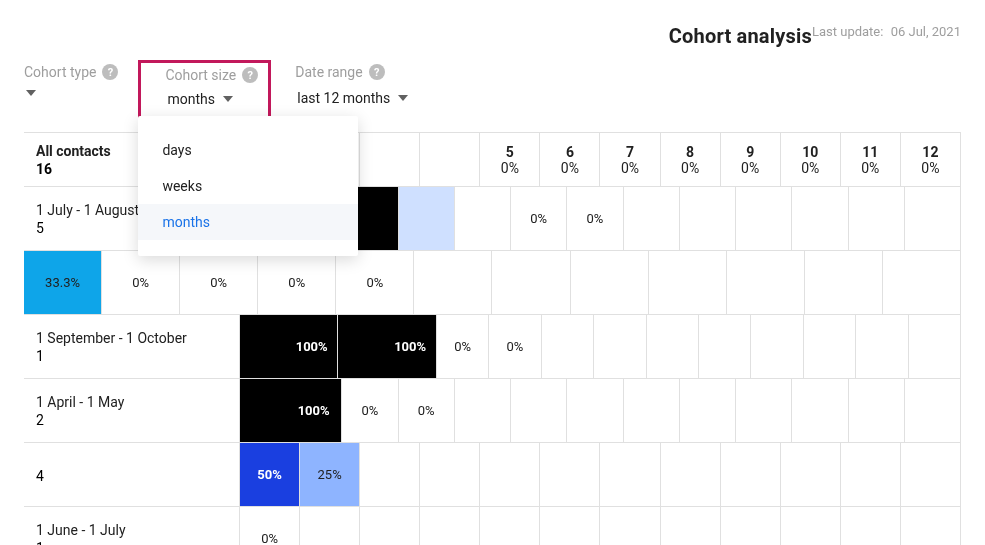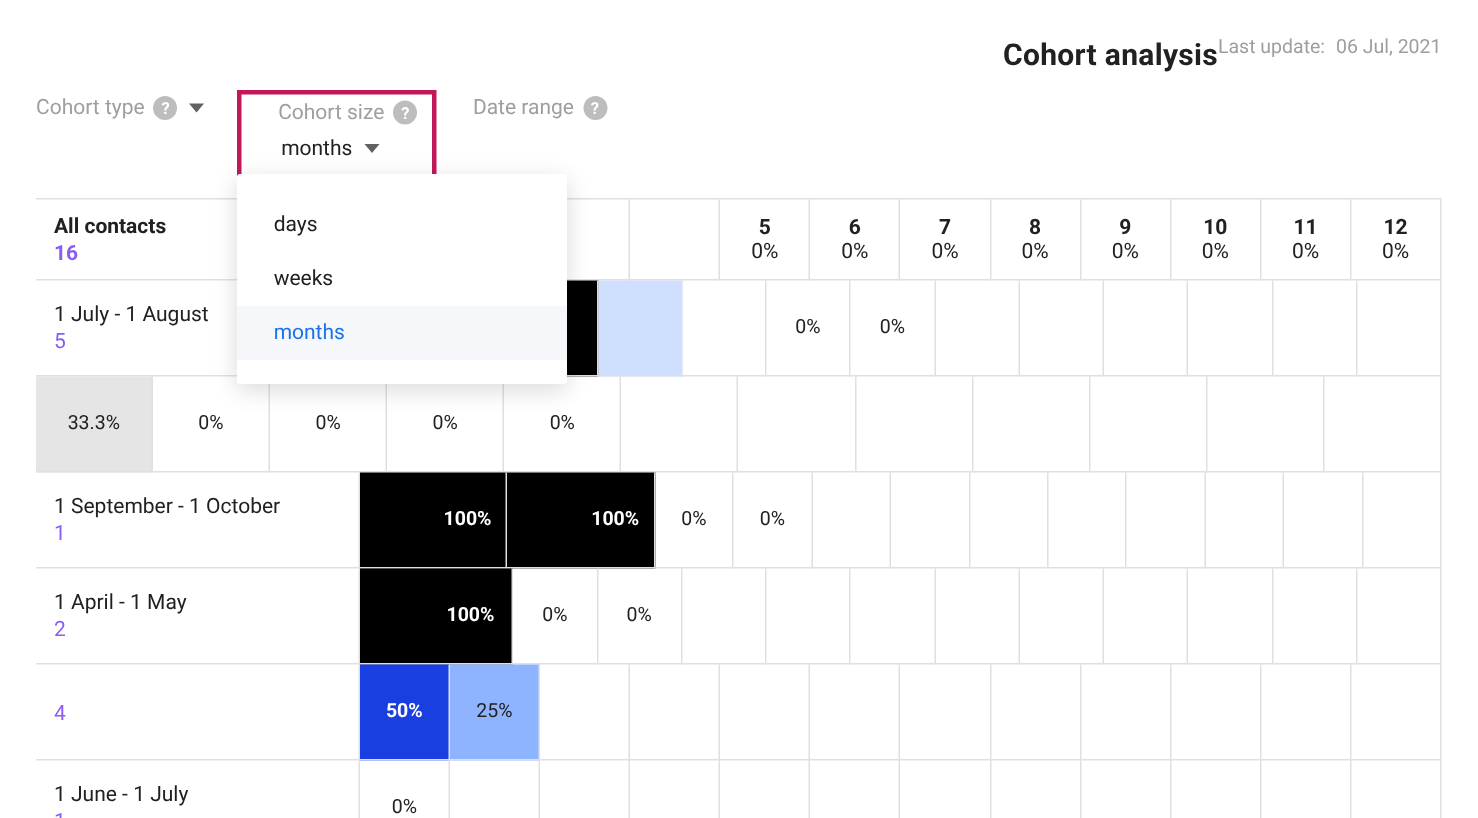--- a/index.html
+++ b/index.html
@@ -9,21 +9,21 @@
     background: #fff;
     color: #212121;
     width: 985px;
   }
   .wrap { padding: 24px 24px 0 24px; }
   .header-row { display: flex; justify-content: flex-end; align-items: flex-start; margin-bottom: 16px;}
   .title { font-size: 20px; font-weight: 700; letter-spacing: .2px; }
   .last-update { font-size: 13px; color: #9e9e9e; }
   .last-update .date { margin-left: 4px; }
   .controls { display: flex; gap: 24px; align-items: flex-start; margin-bottom: 12px; }
-  .control { display: flex; flex-direction: row; gap: 6px; position: relative; }
+  .control { display: flex; flex-direction: column; gap: 6px; position: relative; }
   .control-label { font-size: 14px; color: #9e9e9e; display:flex; align-items:center; gap:6px; }
   .help-icon {
     display:inline-flex; align-items:center; justify-content:center;
     width:16px; height:16px; border-radius:50%;
     background:#bdbdbd; color:#fff; font-size:11px; font-weight:700; cursor:default;
   }
   .selector {
     font-size: 14px; color:#212121; display:flex; align-items:center; gap:8px; cursor:pointer;
     padding: 4px 2px;
   }
@@ -45,38 +45,38 @@
 
   .table-area { margin: 0 24px; border-top:1px solid #e0e0e0; }
   .grid-row { display:flex; }
   .rowhead {
     width: 216px; min-width:216px;
     border-right:1px solid #e0e0e0; border-bottom:1px solid #e0e0e0;
     padding: 10px 12px;
     display:flex; flex-direction:column; justify-content:center;
   }
   .rowhead .range { font-size:14px; color:#212121; }
-  .rowhead .count { font-size:14px; color:#8b5cf6; margin-top:2px; }
+  .rowhead .count { font-size:14px; color:#000000; margin-top:2px; }
   .cells { display:flex; flex:1; }
   .cell {
     flex:1; min-width:0;
     border-right:1px solid #e0e0e0; border-bottom:1px solid #e0e0e0;
     display:flex; align-items:center; justify-content:center;
     font-size:13px; padding: 0;
     position:relative;
     height: 64px;
   }
   .grid-row.header .cell { flex-direction:column; font-weight:700; font-size:14px; height:54px; }
   .grid-row.header .rowhead { font-weight:700; height:54px;}
   .grid-row.header .rowhead .range { font-weight:700; }
   .cell .idx { }
   .cell .pct { font-weight:400; }
   .cell.shade-deep { background:#2d0a5f; color:#fff; font-weight:700;}
   .cell.shade-black { background:#000; color:#fff; font-weight:700;padding-left:46px;}
-  .cell.shade-midblue { background:#e5e5e5; color:#212121; }
+  .cell.shade-midblue { background:#0ea5e9; color:#212121; }
   .cell.shade-blue { background:#1a3fe0; color:#fff; font-weight:700;}
   .cell.shade-lightblue { background:#8eb4ff; color:#212121; }
   .cell.shade-paleblue { background:#cfe0ff; color:#212121; }
   .hdr-hidden { visibility:hidden; }
 </style>
 </head>
 <body>
 
 <div class="wrap">
   <div class="header-row">
@@ -114,20 +114,24 @@
           <div class="dropdown-item">weeks</div>
           <div class="dropdown-item selected">months</div>
         </div>
     </div>
 
     <div class="control">
       <div class="control-label">
         <span>Date range</span>
         <span class="help-icon">?</span>
       </div>
+      <div class="selector">
+        <span>last 12 months</span>
+        <span class="chev"></span>
+      </div>
     </div>
   </div>
 </div>
 
 <div class="table-area" id="cohort-table">
     <div class="grid-row header">
       <div class="rowhead">
         <span class="range">All contacts</span>
         <span class="count">16</span>
       </div>

